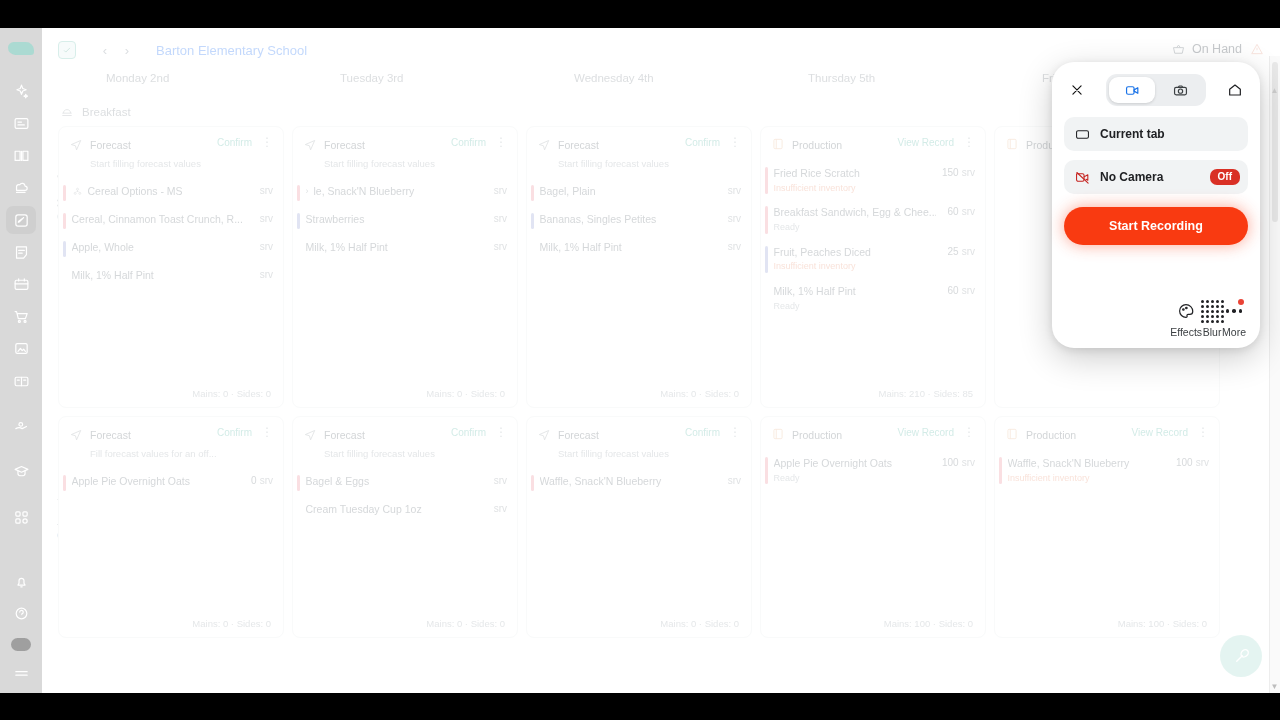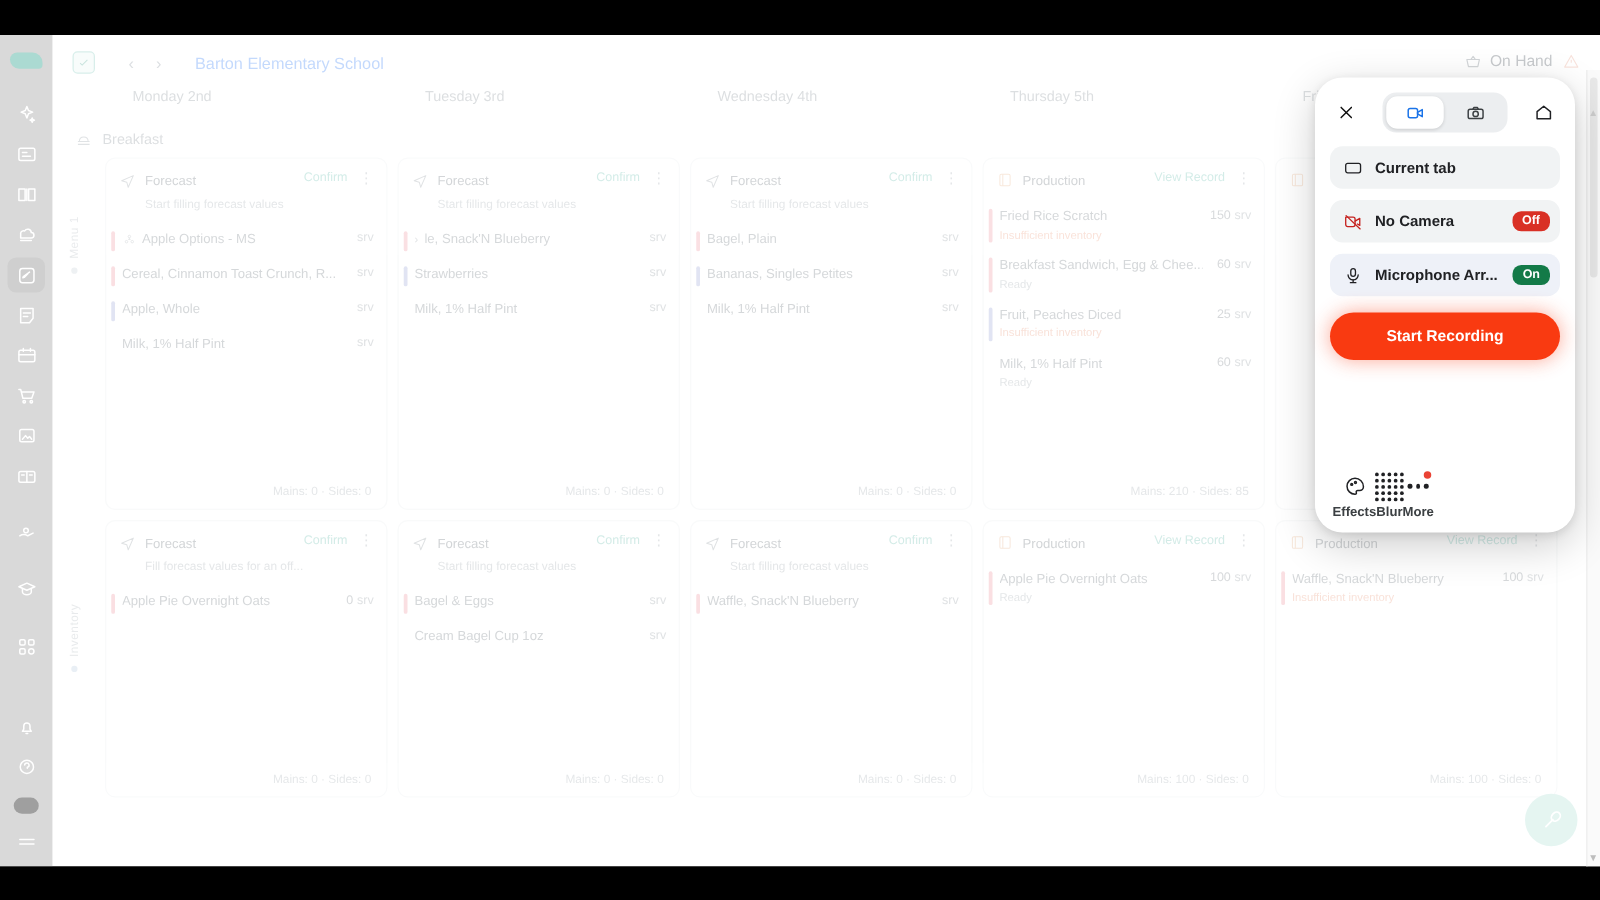--- a/index.html
+++ b/index.html
@@ -105,21 +105,21 @@
   .vlabel {
     position:absolute; left: 12px;
     writing-mode: vertical-rl; transform: rotate(180deg);
     font-size: 9.5px; color:#b5bcc2; letter-spacing:.4px;
     display:flex; align-items:center; gap:7px;
   }
   .vlabel .dot { width:5px; height:5px; border-radius:50%; background:#c9d2d8; }
   .vlabel.inv .dot { background:#b9cde0; }
 
   
-  #board { position:relative; padding-left: 42px; }
+  #board { position:relative; padding-left: 16px; }
   .row { display:flex; gap: 0; margin-bottom: 8px; }
   .card {
     width: 226px; margin-right: 8px;
     background:#ffffff; border:1px solid #eceff1; border-radius: 8px;
     display:flex; flex-direction:column;
   }
   .card.tall  { height: 282px; }
   .card.short { height: 222px; }
   .card-head {
     display:flex; align-items:flex-start; padding: 8px 8px 6px 10px; gap:7px;
@@ -184,21 +184,21 @@
   #sc-up, #sc-dn {
     position:absolute; right:1px; width:9px; height:9px;
     color:#bdbdbd; font-size:8px; text-align:center; line-height:9px;
   }
   #sc-up { top: 30px; }
   #sc-dn { bottom: 30px; }
 
   
   #recorder {
     position:absolute; left: 1052px; top: 34px;
-    width: 208px; height: 364px;
+    width: 208px; height: 286px;
     background:#ffffff; border-radius: 22px;
     box-shadow: 0 10px 34px rgba(0,0,0,.20), 0 2px 8px rgba(0,0,0,.10);
     padding: 10px 12px 8px;
     display:flex; flex-direction:column;
   }
   #rec-top { display:flex; align-items:center; height: 36px; }
   #rec-close { width:26px; height:26px; display:flex; align-items:center; justify-content:center; }
   #rec-close svg { width:14px; height:14px; }
   #rec-close svg * { stroke:#111; stroke-width:2; stroke-linecap:round; }
   #rec-seg {
@@ -239,23 +239,22 @@
   .pill.on  { background:#137a48; }
 
   #start-rec {
     margin-top: 13px; height: 38px; border-radius: 19px;
     background:#f93a11; color:#ffffff;
     font-size: 12.5px; font-weight:700;
     display:flex; align-items:center; justify-content:center;
     box-shadow: 0 0 16px rgba(249,58,17,.45);
   }
   #rec-bottom {
-    margin-top: auto; display:flex; justify-content:flex-start;
+    margin-top: auto; display:flex; justify-content:flex-end;
     padding: 6px 2px 2px;
-    font-weight: bold;
   }
   .bi { display:flex; flex-direction:column; align-items:center; gap:5px; position:relative; }
   .bi .g { width: 20px; height: 20px; display:flex; align-items:center; justify-content:center; }
   .bi .g svg { width: 18px; height: 18px; }
   .bi .g svg * { stroke:#202124; fill:none; stroke-width:1.6; stroke-linejoin:round; }
   .bi .t { font-size: 10.5px; color:#3c4043; }
   .bi .dot-badge {
     position:absolute; right: 2px; top: -2px; width:6px; height:6px;
     border-radius:50%; background:#ea4335;
   }
@@ -451,21 +450,21 @@
             <div class="card-body">
               <div class="item">
                 <span class="bar red"></span>
                 <span class="iname">
                     <span class="grp"><svg viewBox="0 0 24 24">
                         <circle cx="7" cy="16" r="2.2"></circle>
                         <circle cx="17" cy="16" r="2.2"></circle>
                         <circle cx="12" cy="7" r="2.2"></circle>
                         <path d="M12 9.2v3M9.8 12h4.4"></path>
                       </svg></span>
-                    <span>Apple Options - MS</span>
+                    <span>Cereal Options - MS</span>
                   </span>
                 <span class="iqty"><span class="n"></span><span>srv</span></span>
               </div>
               <div class="item">
                 <span class="bar red"></span>
                 <span class="iname">
                     <span>Cereal, Cinnamon Toast Crunch, R...</span>
                   </span>
                 <span class="iqty"><span class="n"></span><span>srv</span></span>
               </div>
@@ -671,21 +670,21 @@
               <div class="item">
                 <span class="bar red"></span>
                 <span class="iname">
                     <span>Bagel &amp; Eggs</span>
                   </span>
                 <span class="iqty"><span class="n"></span><span>srv</span></span>
               </div>
               <div class="item">
                 <span class="bar none"></span>
                 <span class="iname">
-                    <span>Cream Bagel Cup 1oz</span>
+                    <span>Cream Tuesday Cup 1oz</span>
                   </span>
                 <span class="iqty"><span class="n"></span><span>srv</span></span>
               </div>
             </div>
             <div class="card-foot">Mains: 0 · Sides: 0</div>
           </div>
 
           <div class="card short">
             <div class="card-head">
               <span class="hico"><svg viewBox="0 0 24 24">
@@ -821,31 +820,20 @@
           <svg viewBox="0 0 24 24">
               <path d="M2.5 6h9.5a2.5 2.5 0 012.5 2.5v7A2.5 2.5 0 0112 18H5a2.5 2.5 0 01-2.5-2.5z"></path>
               <path d="M14.5 11l6-3.5v9l-3-1.8"></path>
               <path d="M3 4l18 17"></path>
             </svg>
         </span>
         <span class="rec-label">No Camera</span>
         <span class="pill off">Off</span>
       </div>
 
-      <div class="rec-row mic">
-        <span class="rico">
-          <svg viewBox="0 0 24 24">
-              <rect x="9" y="3" width="6" height="10" rx="3"></rect>
-              <path d="M5.5 11a6.5 6.5 0 0013 0"></path>
-              <path d="M12 17.5V21M8.5 21h7"></path>
-            </svg>
-        </span>
-        <span class="rec-label">Microphone Arr...</span>
-        <span class="pill on">On</span>
-      </div>
 
       <div id="start-rec">Start Recording</div>
 
       <div id="rec-bottom">
         <div class="bi">
           <span class="g">
             <svg viewBox="0 0 24 24">
                 <path d="M12 3.5a8.5 8.5 0 100 17c1.2 0 1.8-.9 1.4-1.8-.5-1.1.3-2.2 1.5-2.2H17a4 4 0 004-4c0-4.7-4-9-9-9z"></path>
                 <circle cx="8.5" cy="10" r="1"></circle>
                 <circle cx="12.5" cy="8" r="1"></circle>

